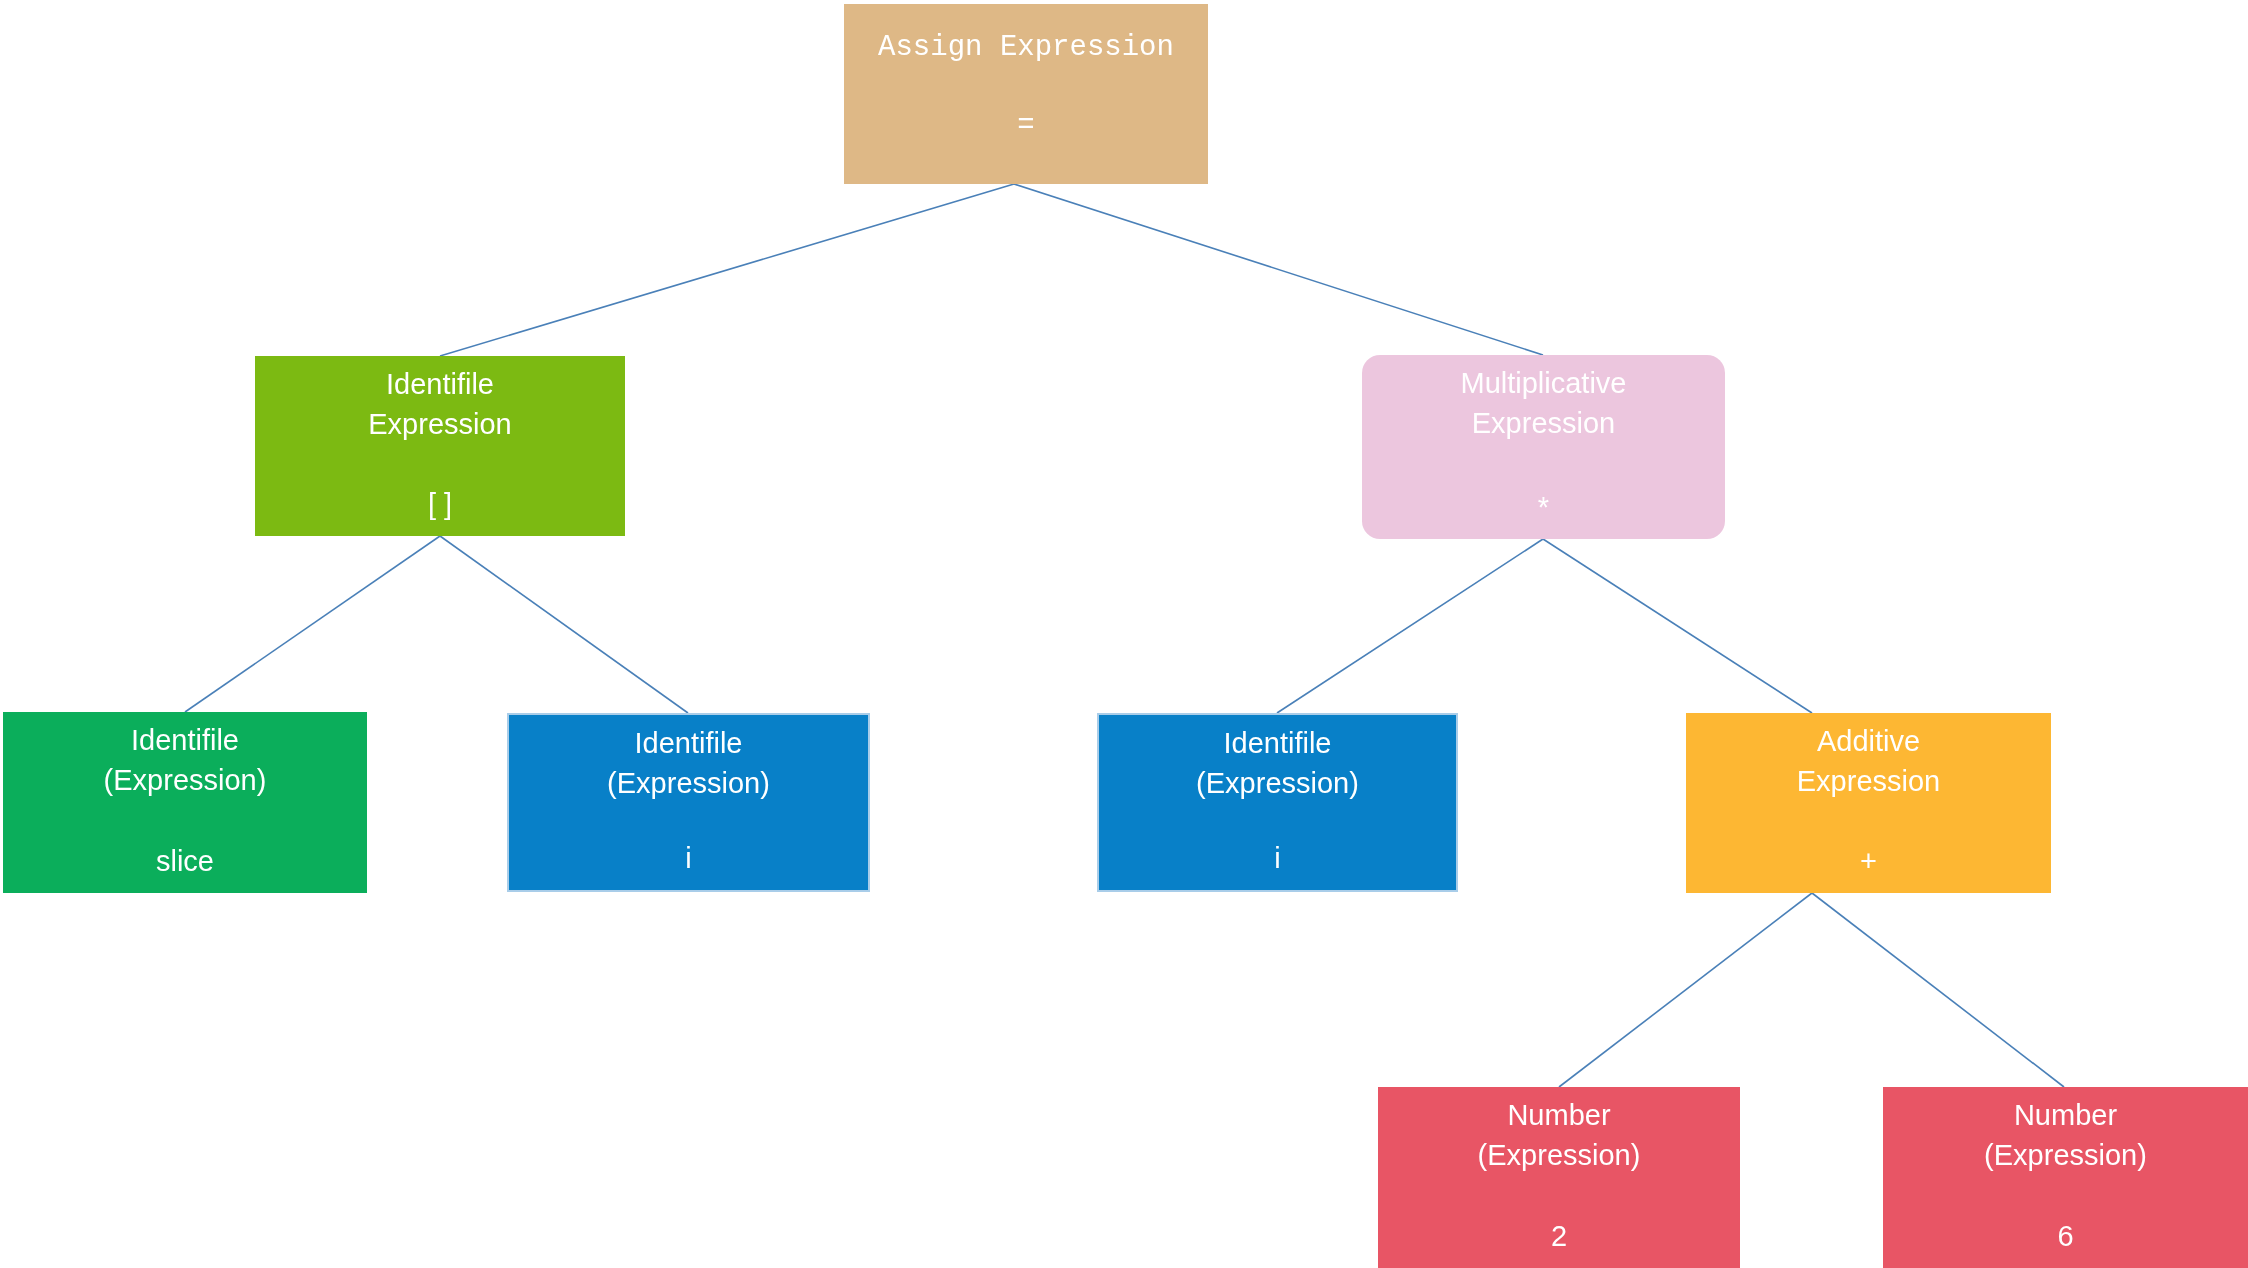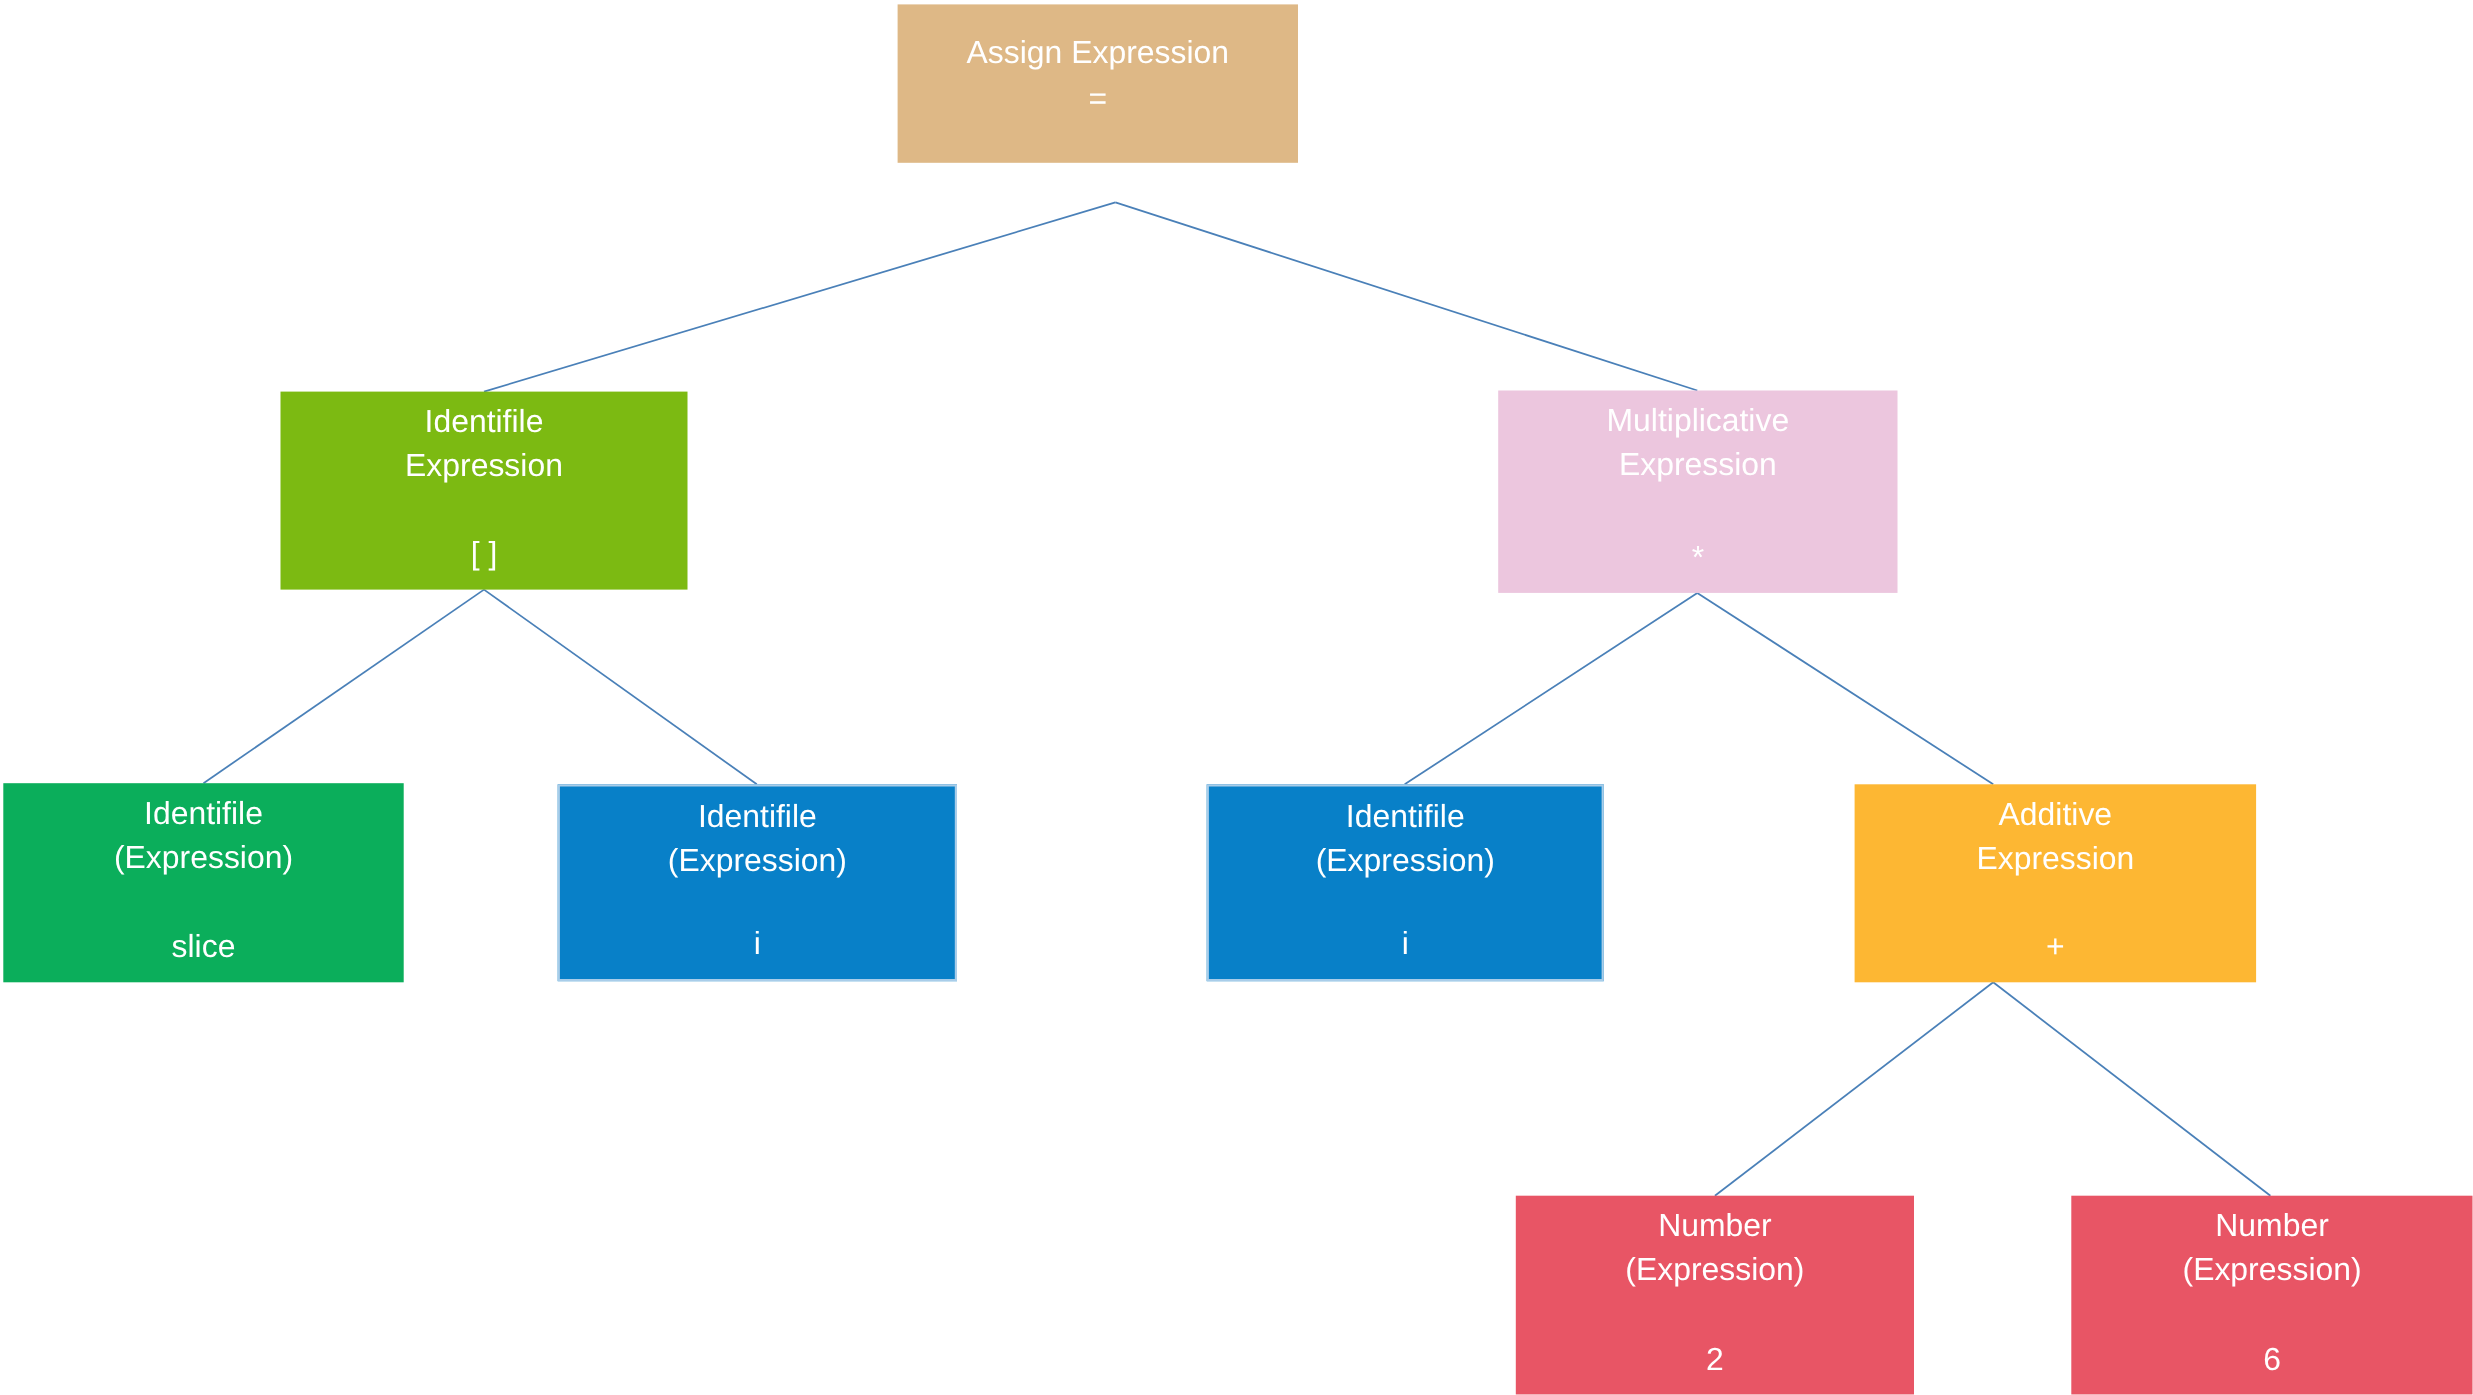--- a/index.html
+++ b/index.html
@@ -30,23 +30,23 @@
     color: #ffffff;
     font-size: 29px;
     line-height: 40px;
     padding: 8px 10px 12px 10px;
   }
   .node .title span { display: block; }
   .node--assign { padding-top: 24px; }
   .node--assign .value { padding-bottom: 26px; }
   .node--bordered { border: 2px solid transparent; }
   
-  .n-assign      { left: 816px;  top: 4px;    width: 364px; height: 144px; }
+  .n-assign      { left: 844px;  top: 4px;    width: 364px; height: 180px; font-family: Liberation Mono, monospace; }
   .n-subscript   { left: 255px;  top: 356px;  width: 370px; height: 180px; }
-  .n-mult        { left: 1362px; top: 355px;  width: 363px; height: 184px; }
+  .n-mult        { left: 1362px; top: 355px;  width: 363px; height: 184px; border-radius: 18px; }
   .n-ident-slice { left: 3px;    top: 712px;  width: 364px; height: 181px; }
   .n-ident-i1    { left: 507px;  top: 713px;  width: 363px; height: 179px; }
   .n-ident-i2    { left: 1097px; top: 713px;  width: 361px; height: 179px; }
   .n-additive    { left: 1686px; top: 713px;  width: 365px; height: 180px; }
   .n-num2        { left: 1378px; top: 1087px; width: 362px; height: 181px; }
   .n-num6        { left: 1883px; top: 1087px; width: 365px; height: 181px; }
 </style>
 </head>
 <body>
 

